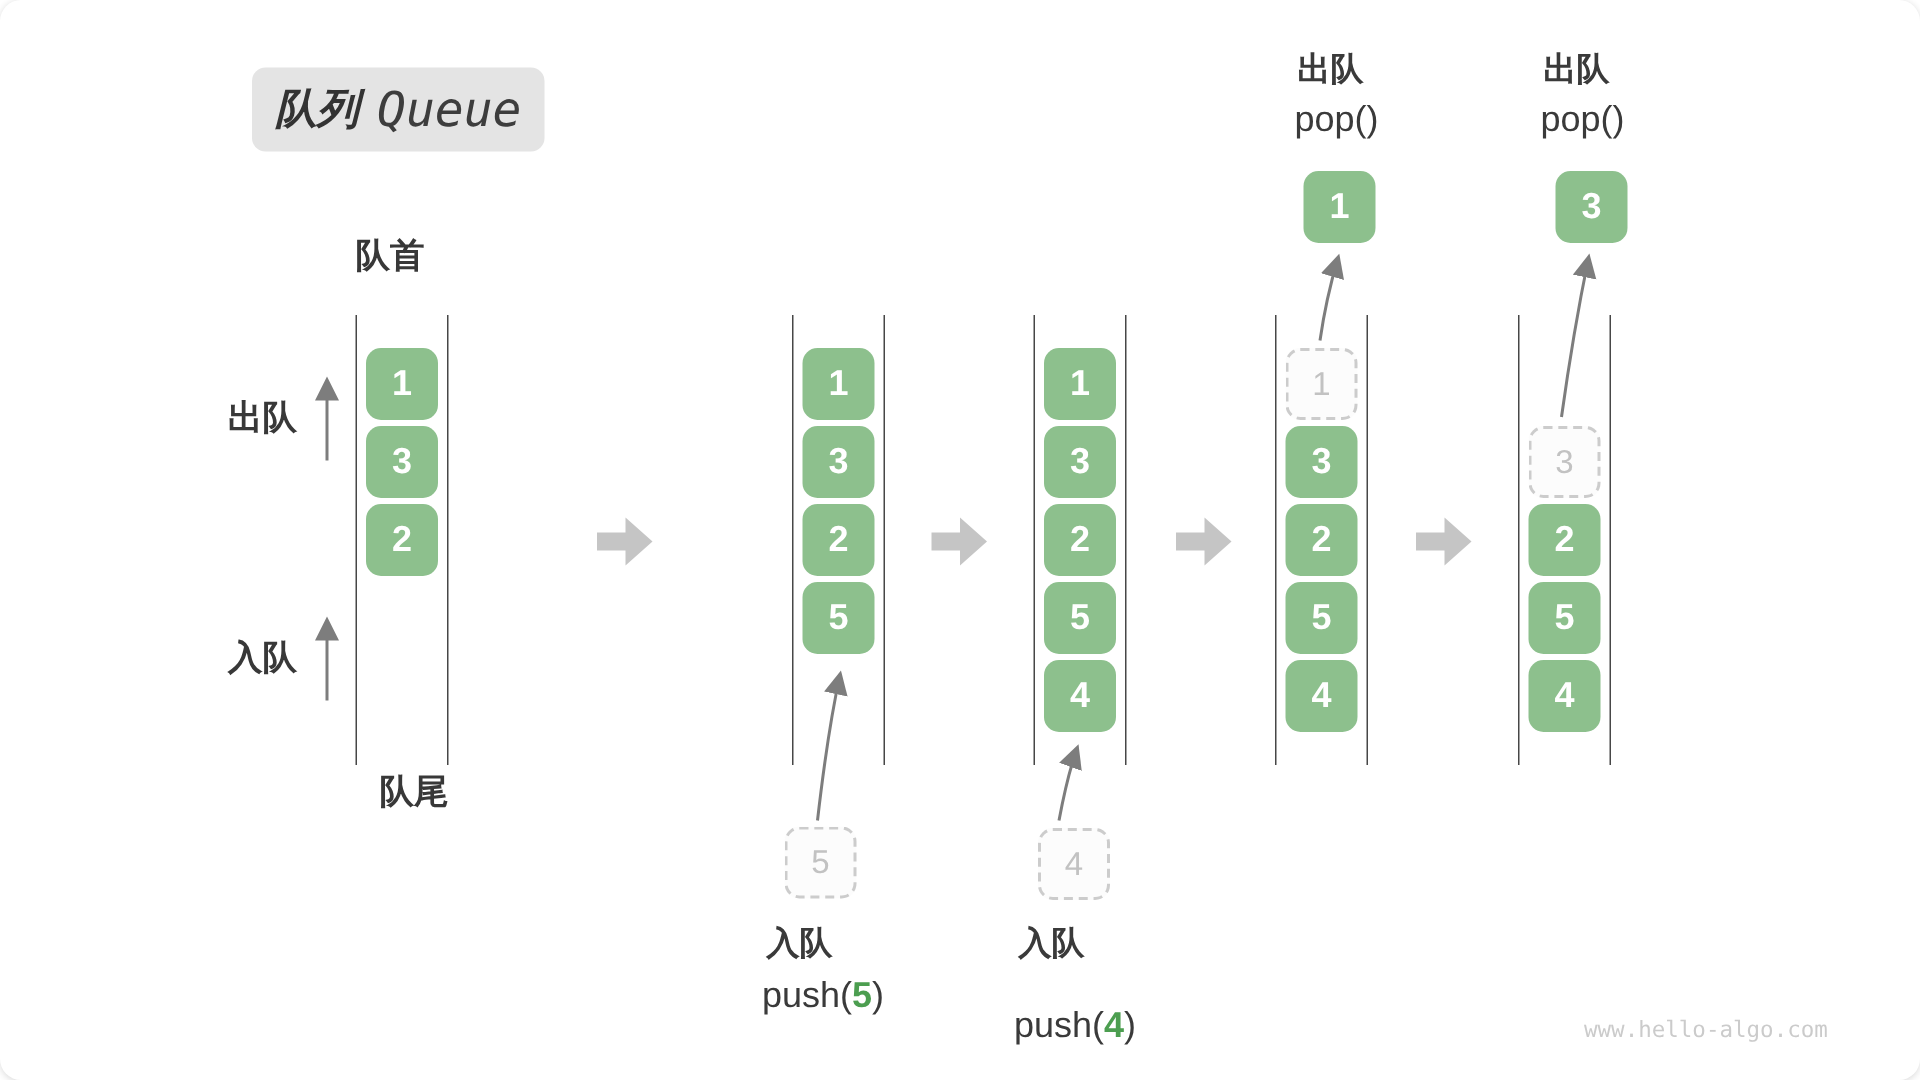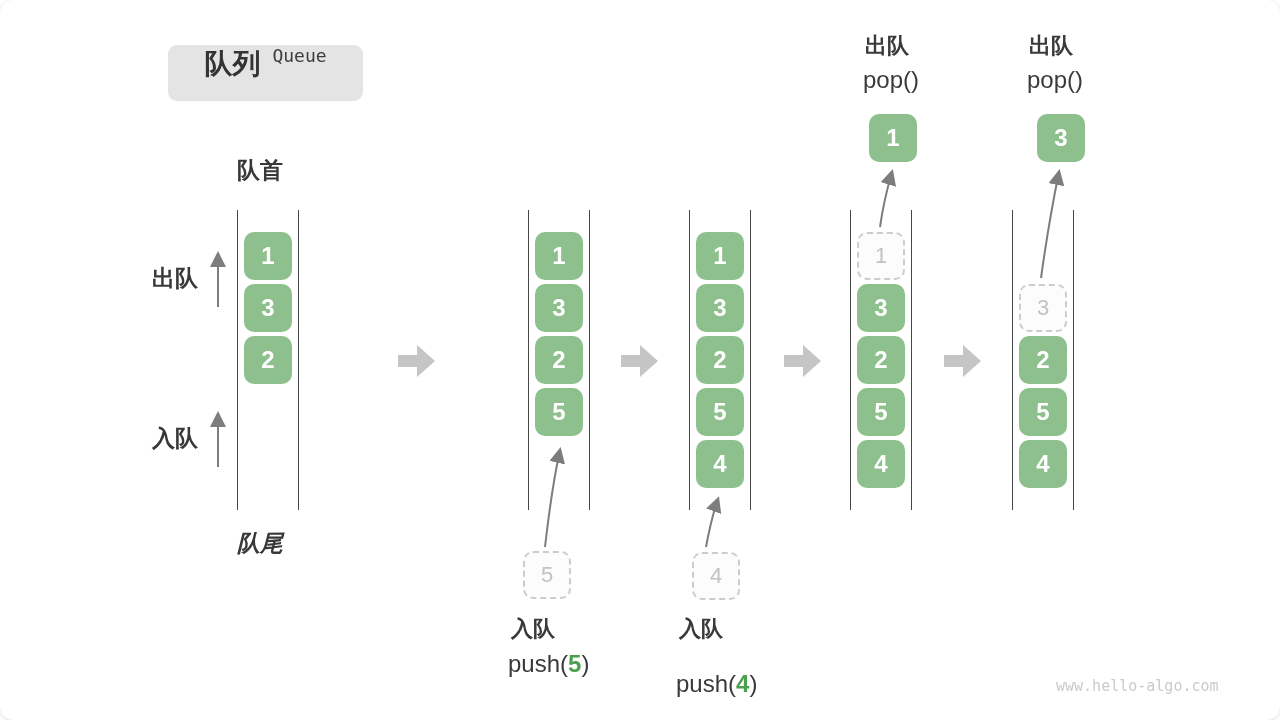--- a/index.html
+++ b/index.html
@@ -9,28 +9,28 @@
     --badge-bg:#e4e4e4; --watermark:#cbcbcb;
   }
   html,body{margin:0;padding:0;background:#fff;}
   body{font-family:"Liberation Sans",sans-serif;color:var(--text);}
   .canvas{position:relative;width:1280px;height:720px;background:#ffffff;
     border-radius:14px;box-shadow:0 1px 5px rgba(0,0,0,.14);overflow:hidden;}
   .svg-layer{position:absolute;left:0;top:0;width:1280px;height:720px;pointer-events:none;}
 
   
   .badge{position:absolute;left:168px;top:45px;width:195px;height:56px;
-    background:var(--badge-bg);border-radius:9px;display:flex;justify-content:center;gap:12px;}
+    background:var(--badge-bg);border-radius:9px;display:flex;align-items:center;justify-content:center;gap:12px;font-style:italic;}
   .badge .zh{font-size:28px;font-weight:bold;color:#333;}
-  .badge .en{font-family:"DejaVu Sans Mono",monospace;font-size:18px;color:#3d3d3d;}
+  .badge .en{font-family:"DejaVu Sans Mono",monospace;font-size:32px;color:#3d3d3d;}
 
   
   .lbl{position:absolute;font-size:23px;font-weight:bold;color:#383838;}
   .lbl-front{left:237px;top:155px;width:62px;text-align:left;}
-  .lbl-rear{left:237px;top:528px;width:62px;text-align:left;font-style:italic;}
+  .lbl-rear{left:237px;top:512px;width:62px;text-align:right;}
   .lbl-dequeue{left:150px;top:263px;width:50px;text-align:center;}
   .lbl-enqueue{left:150px;top:423px;width:50px;text-align:center;}
 
   
   .queue{position:absolute;top:210px;width:62px;height:300px;box-sizing:border-box;
     border-left:1.5px solid var(--line);border-right:1.5px solid var(--line);}
   .q1{left:237px}.q2{left:528px}.q3{left:689px}.q4{left:850px}.q5{left:1012px}
   .qbox{position:absolute;left:6px;width:48px;height:48px;box-sizing:border-box;border-radius:10px;
     background:var(--green);color:#fff;font-weight:bold;font-size:24px;
     display:flex;align-items:center;justify-content:center;}

